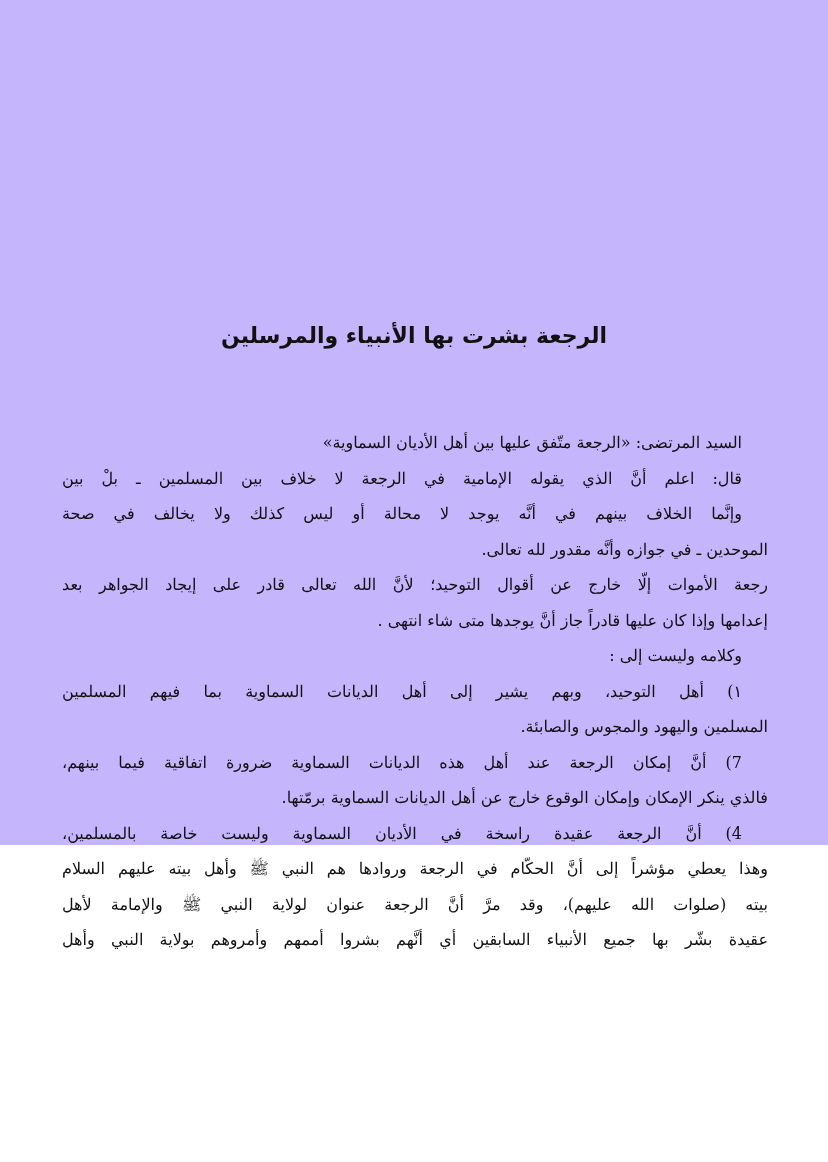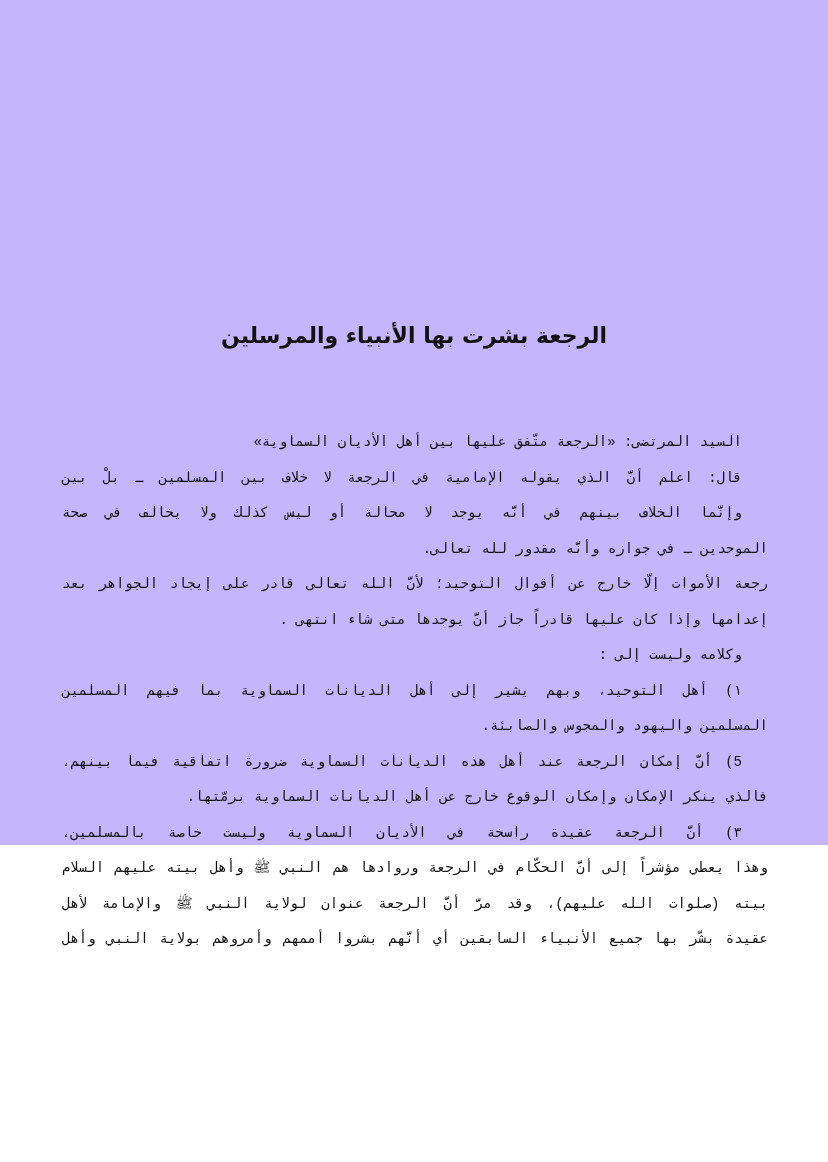--- a/index.html
+++ b/index.html
@@ -32,26 +32,25 @@
       font-weight: bold;
       font-size: 22px;
       line-height: 36px;
       letter-spacing: 0;
     }
     .body-text {
       position: absolute;
       top: 425px;
       right: 60px;
       width: 706px;
-      font-size: 14px;
+      font-size: 16px;
       line-height: 35.5px;
       text-align: justify;
       text-align-last: right;
       direction: rtl;
-      font-family: Liberation Mono, monospace;
     }
     .line {
       display: block;
       white-space: nowrap;
       height: 35.5px;
       overflow: visible;
     }
     .line.full {
       text-align: justify;
       text-align-last: justify;
@@ -72,20 +71,20 @@
   <div class="body-text">
     <span class="line indent last">السيد المرتضى: «الرجعة متّفق عليها بين أهل الأديان السماوية»</span>
     <span class="line indent full">قال: اعلم أنَّ الذي يقوله الإمامية في الرجعة لا خلاف بين المسلمين ـ بلْ بين</span>
     <span class="line indent full">وإنَّما الخلاف بينهم في أنَّه يوجد لا محالة أو ليس كذلك ولا يخالف في صحة</span>
     <span class="line last">الموحدين ـ في جوازه وأنَّه مقدور لله تعالى.</span>
     <span class="line full">رجعة الأموات إلّا خارج عن أقوال التوحيد؛ لأنَّ الله تعالى قادر على إيجاد الجواهر بعد</span>
     <span class="line last">إعدامها وإذا كان عليها قادراً جاز أنَّ يوجدها متى شاء انتهى .</span>
     <span class="line indent last">وكلامه وليست إلى :</span>
     <span class="line indent full">١) أهل التوحيد، وبهم يشير إلى أهل الديانات السماوية بما فيهم المسلمين</span>
     <span class="line last">المسلمين واليهود والمجوس والصابئة.</span>
-    <span class="line indent full">5) أنَّ إمكان الرجعة عند أهل هذه الديانات السماوية ضرورة اتفاقية فيما بينهم،</span>
+    <span class="line indent full">7) أنَّ إمكان الرجعة عند أهل هذه الديانات السماوية ضرورة اتفاقية فيما بينهم،</span>
     <span class="line last">فالذي ينكر الإمكان وإمكان الوقوع خارج عن أهل الديانات السماوية برمّتها.</span>
-    <span class="line indent full">٣) أنَّ الرجعة عقيدة راسخة في الأديان السماوية وليست خاصة بالمسلمين،</span>
+    <span class="line indent full">4) أنَّ الرجعة عقيدة راسخة في الأديان السماوية وليست خاصة بالمسلمين،</span>
     <span class="line full">وهذا يعطي مؤشراً إلى أنَّ الحكّام في الرجعة وروادها هم النبي ﷺ وأهل بيته عليهم السلام</span>
     <span class="line full">بيته (صلوات الله عليهم)، وقد مرَّ أنَّ الرجعة عنوان لولاية النبي ﷺ والإمامة لأهل</span>
     <span class="line full">عقيدة بشّر بها جميع الأنبياء السابقين أي أنَّهم بشروا أممهم وأمروهم بولاية النبي وأهل</span>
   </div>
 </div>
 
 </body></html>

